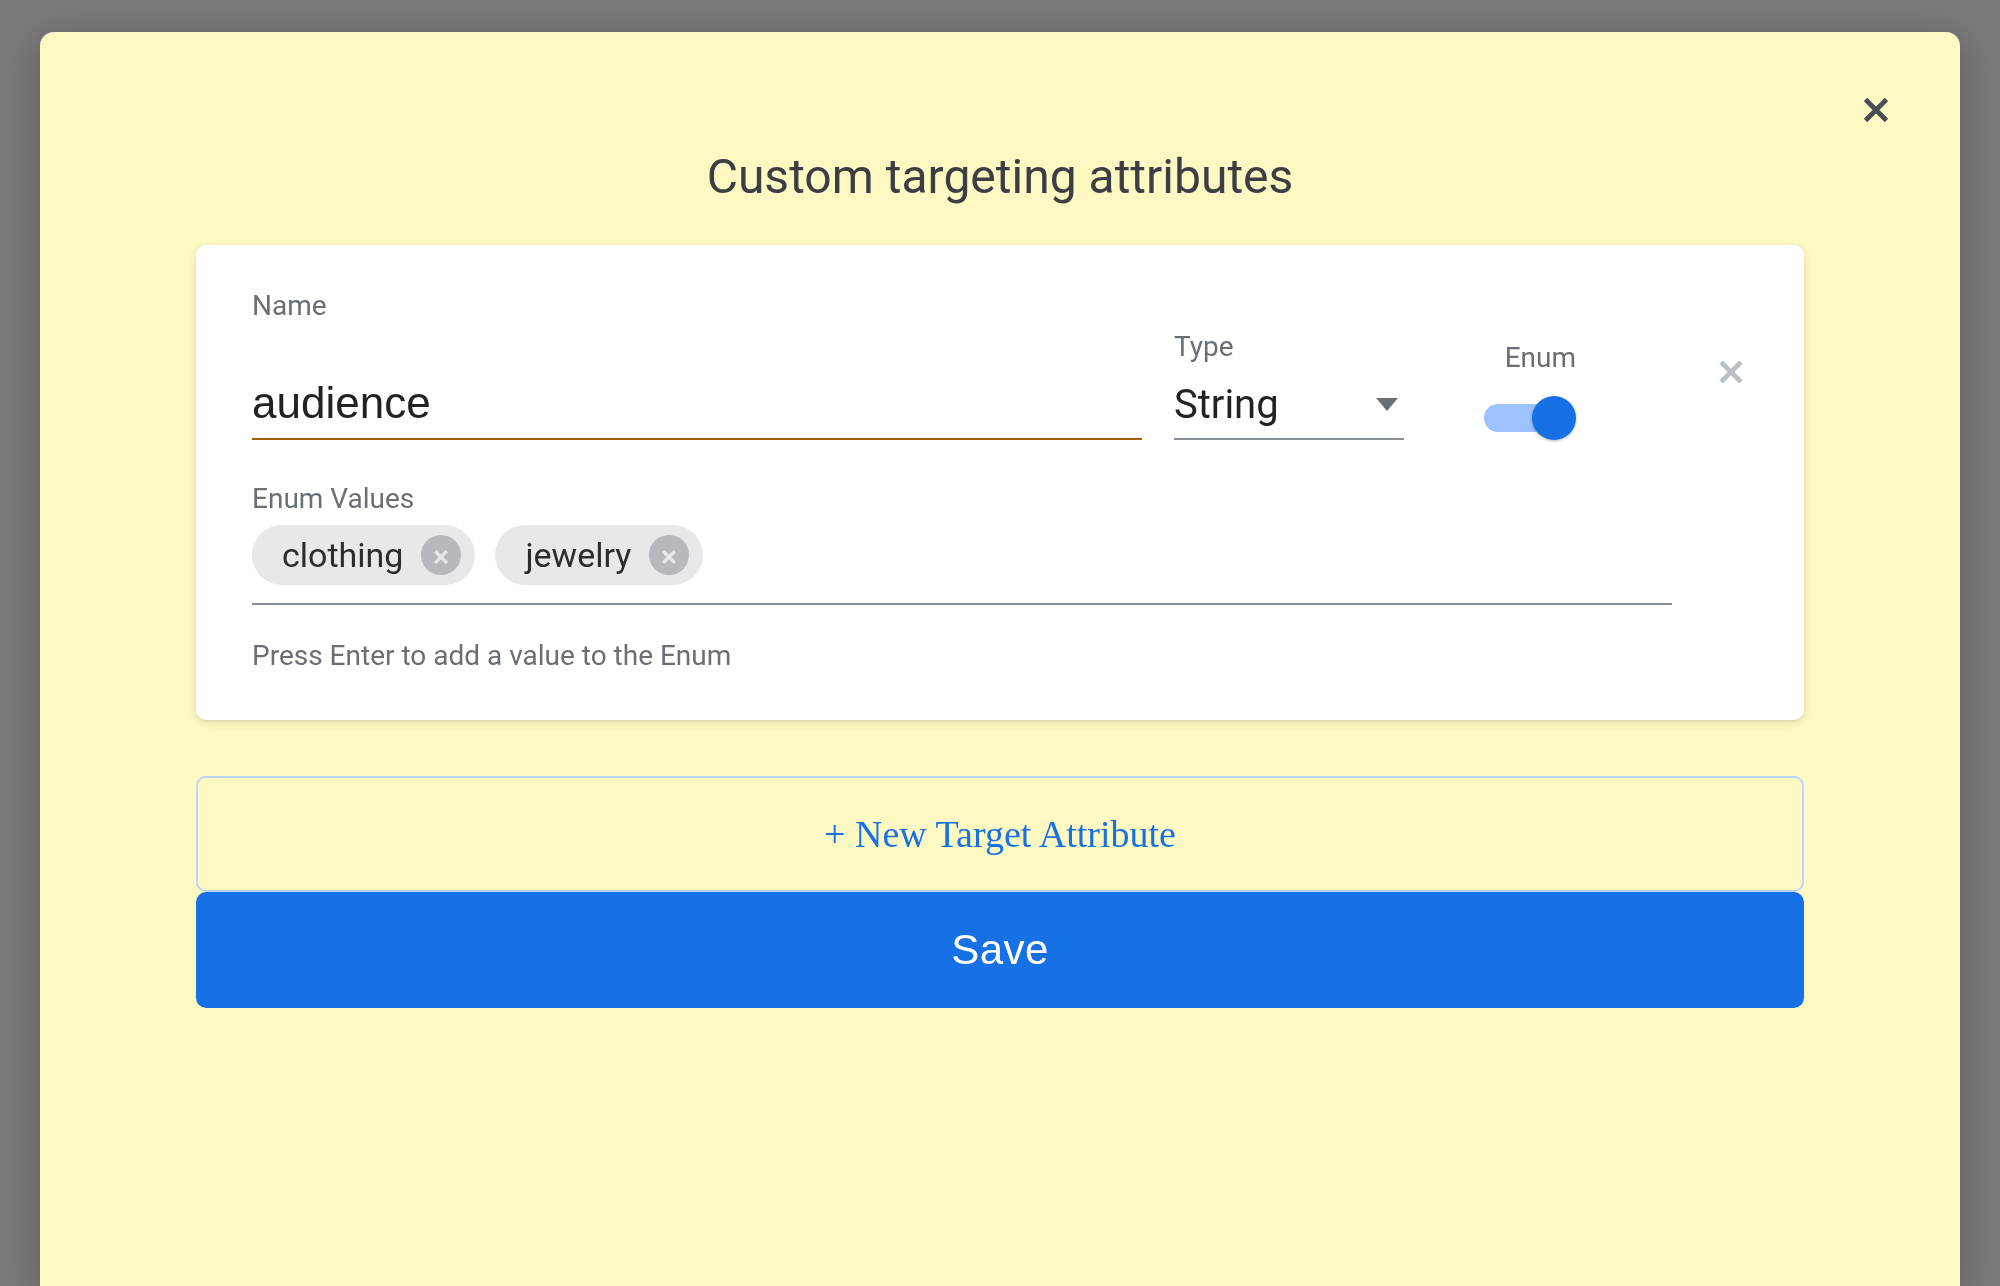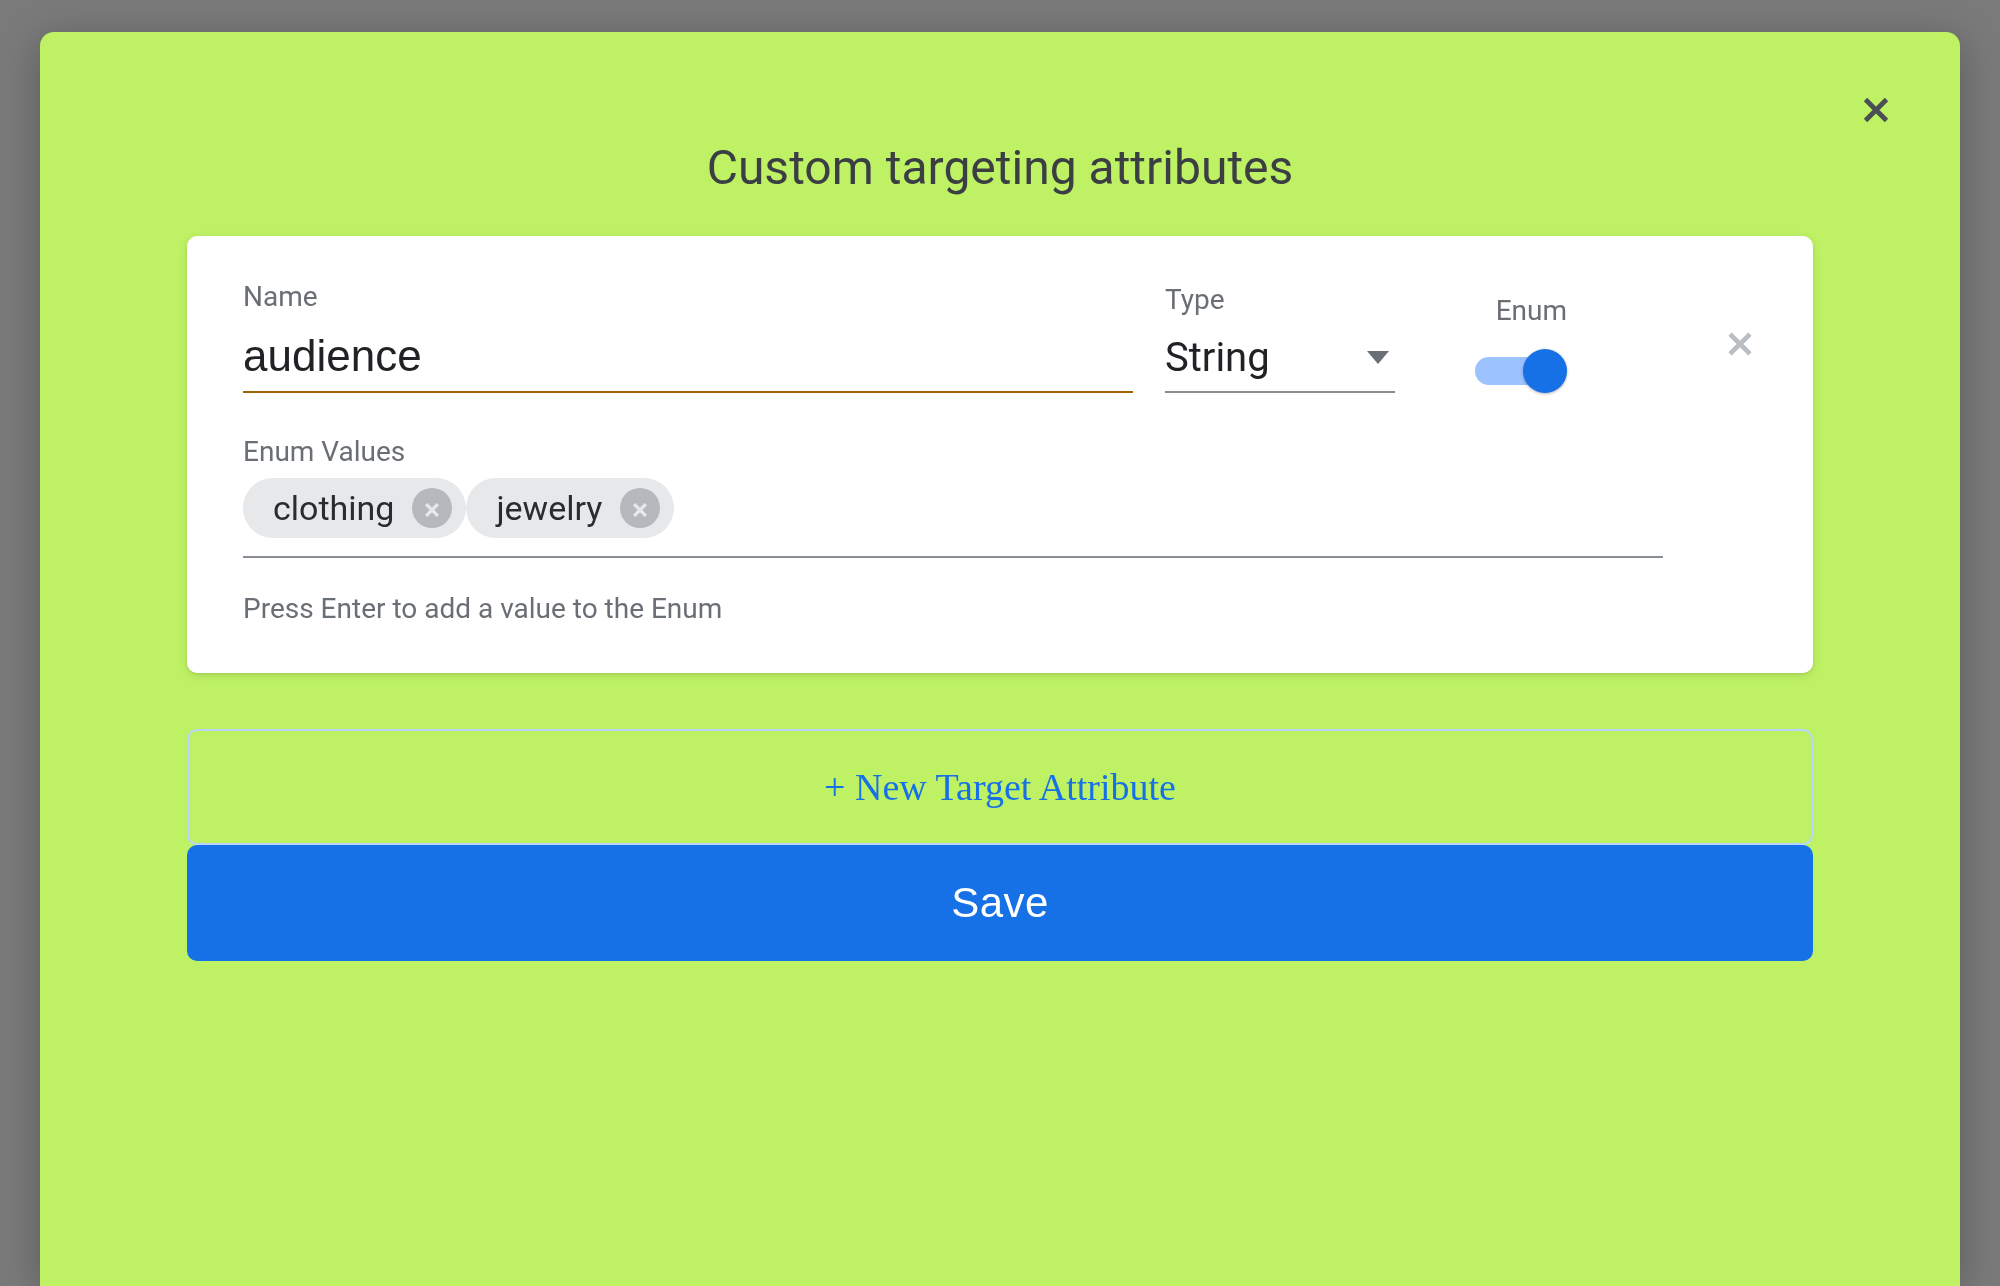--- a/index.html
+++ b/index.html
@@ -6,24 +6,24 @@
   html, body {
     margin: 0; padding: 0;
     width: 2000px; height: 1286px;
     font-family: -apple-system, BlinkMacSystemFont, "Segoe UI", Roboto, "Helvetica Neue", Arial, sans-serif;
     background: #7a7a7a;
     overflow: hidden;
   }
   .modal {
     position: absolute;
     top: 32px; left: 40px; right: 40px; bottom: 0;
-    background: #bef264;
+    background: #fef9c3;
     border-radius: 14px 14px 0 0;
     box-shadow: 0 8px 40px rgba(0,0,0,.25);
-    padding: 7px;
+    padding: 16px;
   }
   .modal-close {
     position: absolute;
     top: 56px; right: 60px;
     width: 48px; height: 48px;
     color: #4b4f54;
     cursor: pointer;
     display:flex;align-items:center;justify-content:center;
   }
   .modal-close svg { width: 36px; height: 36px; stroke: currentColor; stroke-width: 3.2; }
@@ -41,21 +41,21 @@
     box-shadow: 0 3px 10px rgba(0,0,0,.10), 0 1px 3px rgba(0,0,0,.08);
     padding: 44px 56px 48px 56px;
     position: relative;
   }
   .row1 {
     display: flex;
     align-items: flex-end;
     gap: 32px;
   }
   .field { display:flex; flex-direction:column; }
-  .field.name { flex: 0 0 890px; }
+  .field.name { flex: 0 0 890px; gap: 38px; }
   .field.type { flex: 0 0 230px; }
   .field.enum { flex: 0 0 140px; align-items:flex-end; }
   .label {
     font-size: 28px;
     color: #6a6f75;
     margin-bottom: 12px;
   }
   .text-input {
     border: none;
     border-bottom: 2px solid #a16207;
@@ -94,21 +94,21 @@
   }
   .row-remove {
     margin-left: auto;
     align-self: center;
     margin-top: 18px;
   }
   .row-remove .xicon { color:#b9bec3; }
   .row-remove .xicon svg { width:34px;height:34px;stroke:currentColor;stroke-width:3.4; }
   .enum-section { margin-top: 42px; }
   .chips-row {
-    display:flex; flex-wrap:wrap;
+    display:flex; gap:20px; flex-wrap:wrap;
     border-bottom: 2px solid #8a8f95;
     padding: 10px 0 18px 0;
     width: 1420px;
     max-width: 100%;
   }
   .chip {
     display:inline-flex; align-items:center;
     background:#e7e8ea;
     border-radius: 38px;
     padding: 10px 14px 10px 30px;

